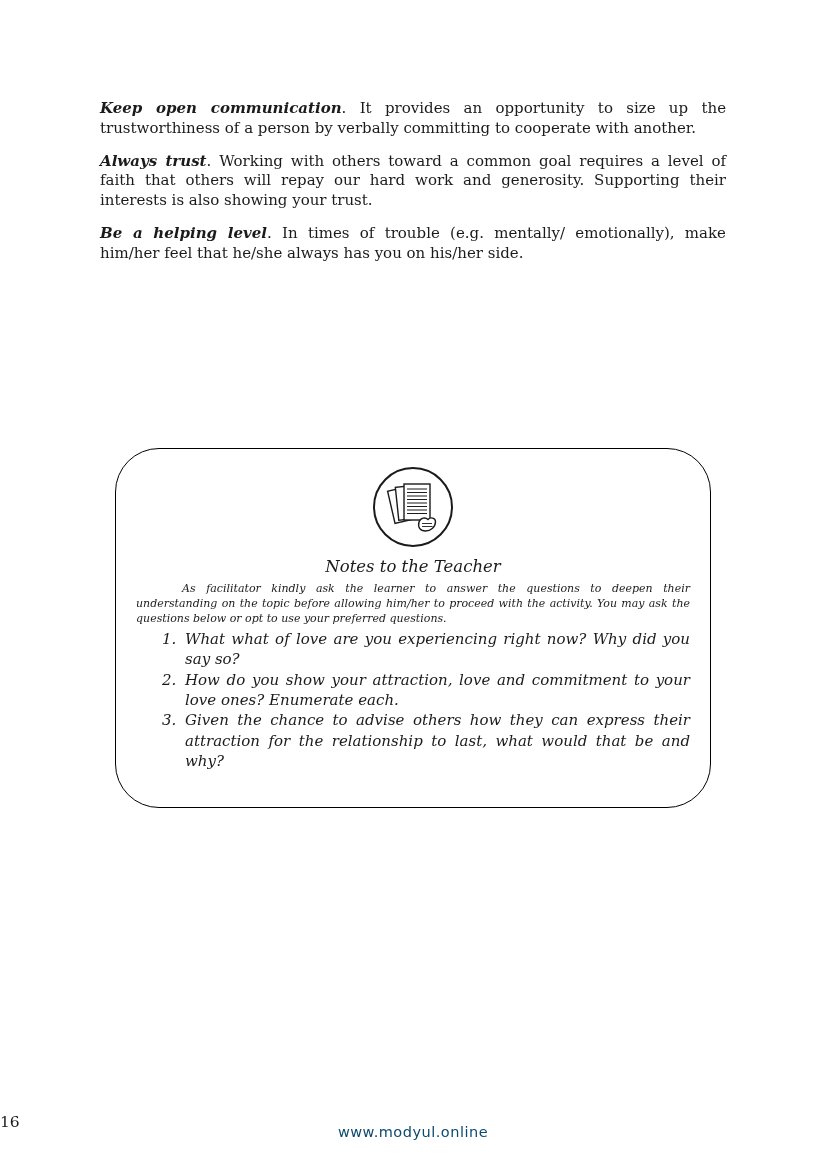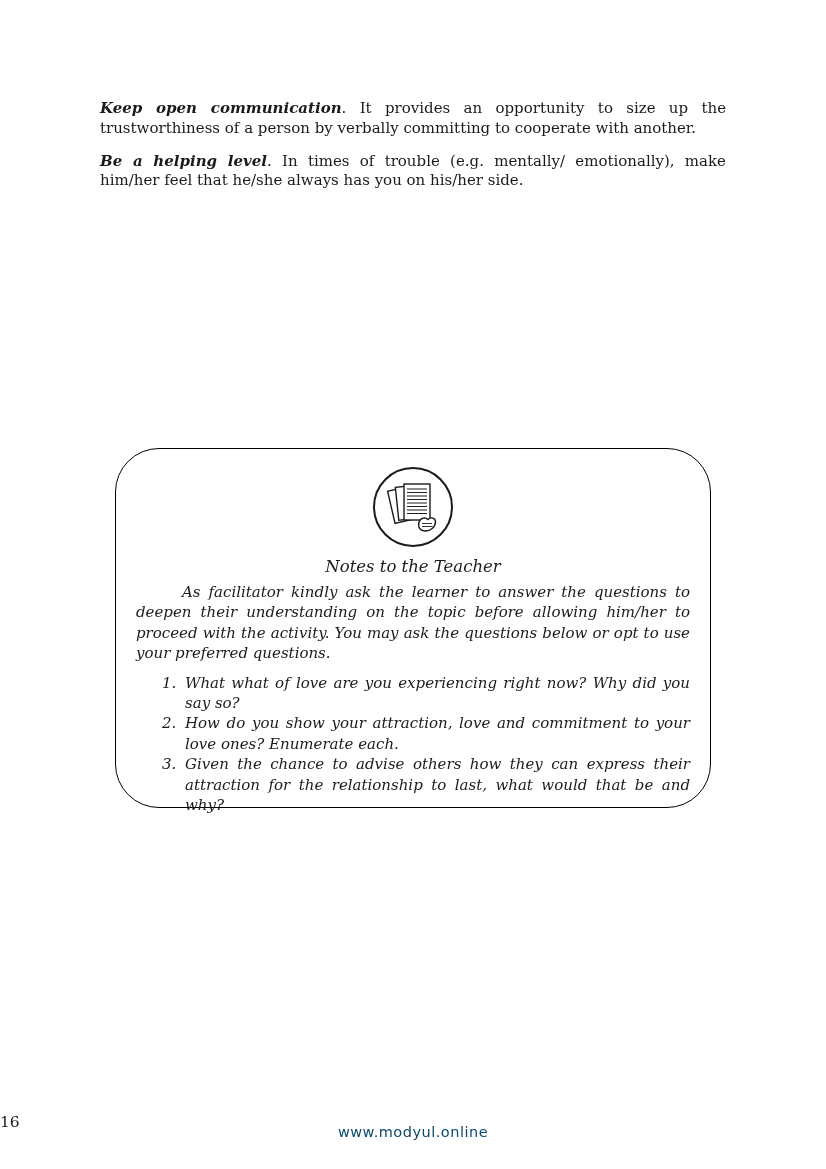--- a/index.html
+++ b/index.html
@@ -43,25 +43,25 @@
   .box-icon-wrap svg { display:inline-block; }
   .box-title {
     text-align:center;
     font-weight:normal;
     font-style:italic;
     font-size:16.5px;
     margin:4px 0 6px 0;
   }
   .box-intro {
     font-style:italic;
-    font-size:15px;
+    font-size:11px;
     line-height:1.36;
     text-align:justify;
     text-indent:46px;
-    margin:0 0 9px 0;
+    margin:0 0 2px 0;
   }
   .box-list {
     margin-left:26px;
   }
   .q-row {
     display:flex;
     font-style:italic;
     font-size:15px;
     line-height:1.36;
   }
@@ -93,20 +93,23 @@
 <body>
 
 <div class="page">
 
   <div class="content">
 
     <p class="para">
       <span class="lead">Keep open communication</span><span>. It provides an opportunity to size up the trustworthiness of a person by verbally committing to cooperate with another.</span>
     </p>
 
+    <p class="para">
+      <span class="lead">Always trust</span><span>. Working with others toward a common goal requires a level of faith that others will repay our hard work and generosity. Supporting their interests is also showing your trust.</span>
+    </p>
 
 
     <p class="para">
       <span class="lead">Be a helping level</span><span>. In times of trouble (e.g. mentally/ emotionally), make him/her feel that he/she always has you on his/her side.</span>
     </p>
 
   </div>
 
   <div class="teacher-box">
 

